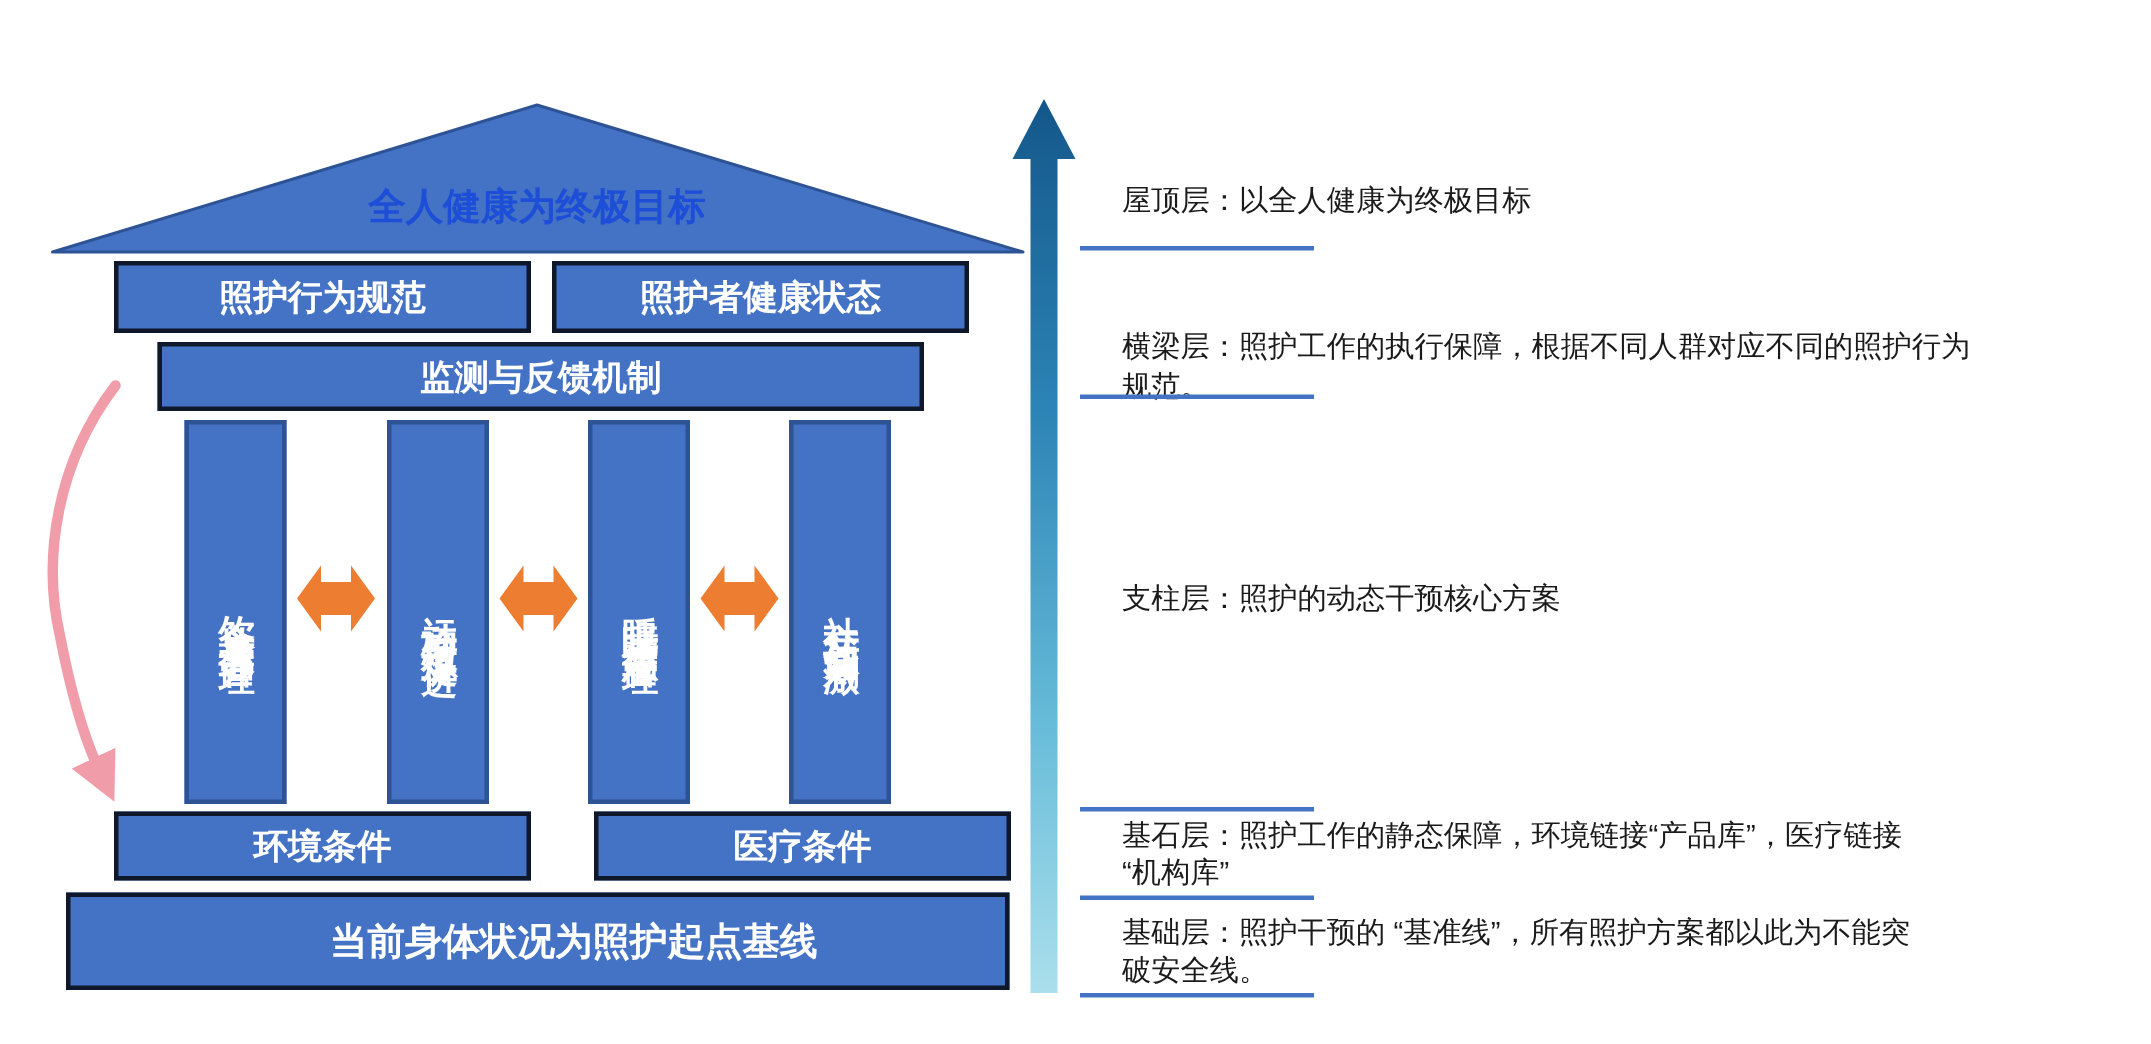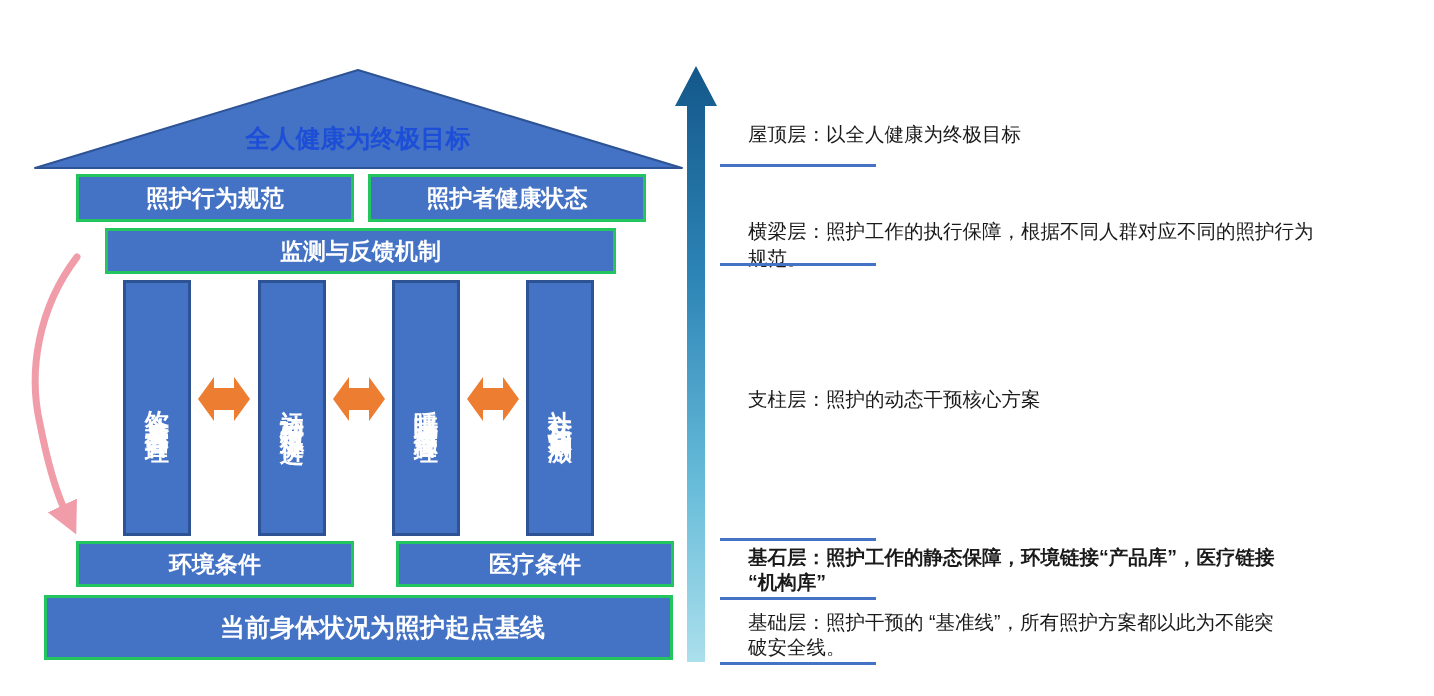--- a/index.html
+++ b/index.html
@@ -17,21 +17,21 @@
   .shapes-layer {
     position: absolute;
     left: 0; top: 0;
     width: 1434px; height: 696px;
     pointer-events: none;
   }
   
   .hbox {
     position: absolute;
     background: #4472C4;
-    border: 3px solid #22c55e;
+    border: 3px solid #0f172a;
     box-sizing: border-box;
     color: #ffffff;
     font-weight: bold;
     display: flex;
     align-items: center;
     justify-content: center;
     text-align: center;
   }
   .roof-label {
     position: absolute;
@@ -78,21 +78,21 @@
     left: 748px;
     width: 650px;
     color: #1a1a1a;
     font-size: 19.5px;
     line-height: 27px;
     font-weight: 500;
   }
   .ann-roof        { top: 121px; }
   .ann-beam        { top: 203px; margin-top: 15px; }
   .ann-pillar      { top: 386px; }
-  .ann-cornerstone { top: 545px; line-height: 25px; font-weight: bold; }
+  .ann-cornerstone { top: 545px; line-height: 25px; }
   .ann-base        { top: 610px; line-height: 25px; }
   .sep {
     position: absolute;
     left: 720px;
     width: 156px;
     height: 3px;
     background: #4472C4;
   }
   .sep-1 { top: 164px; }
   .sep-2 { top: 263px; }

